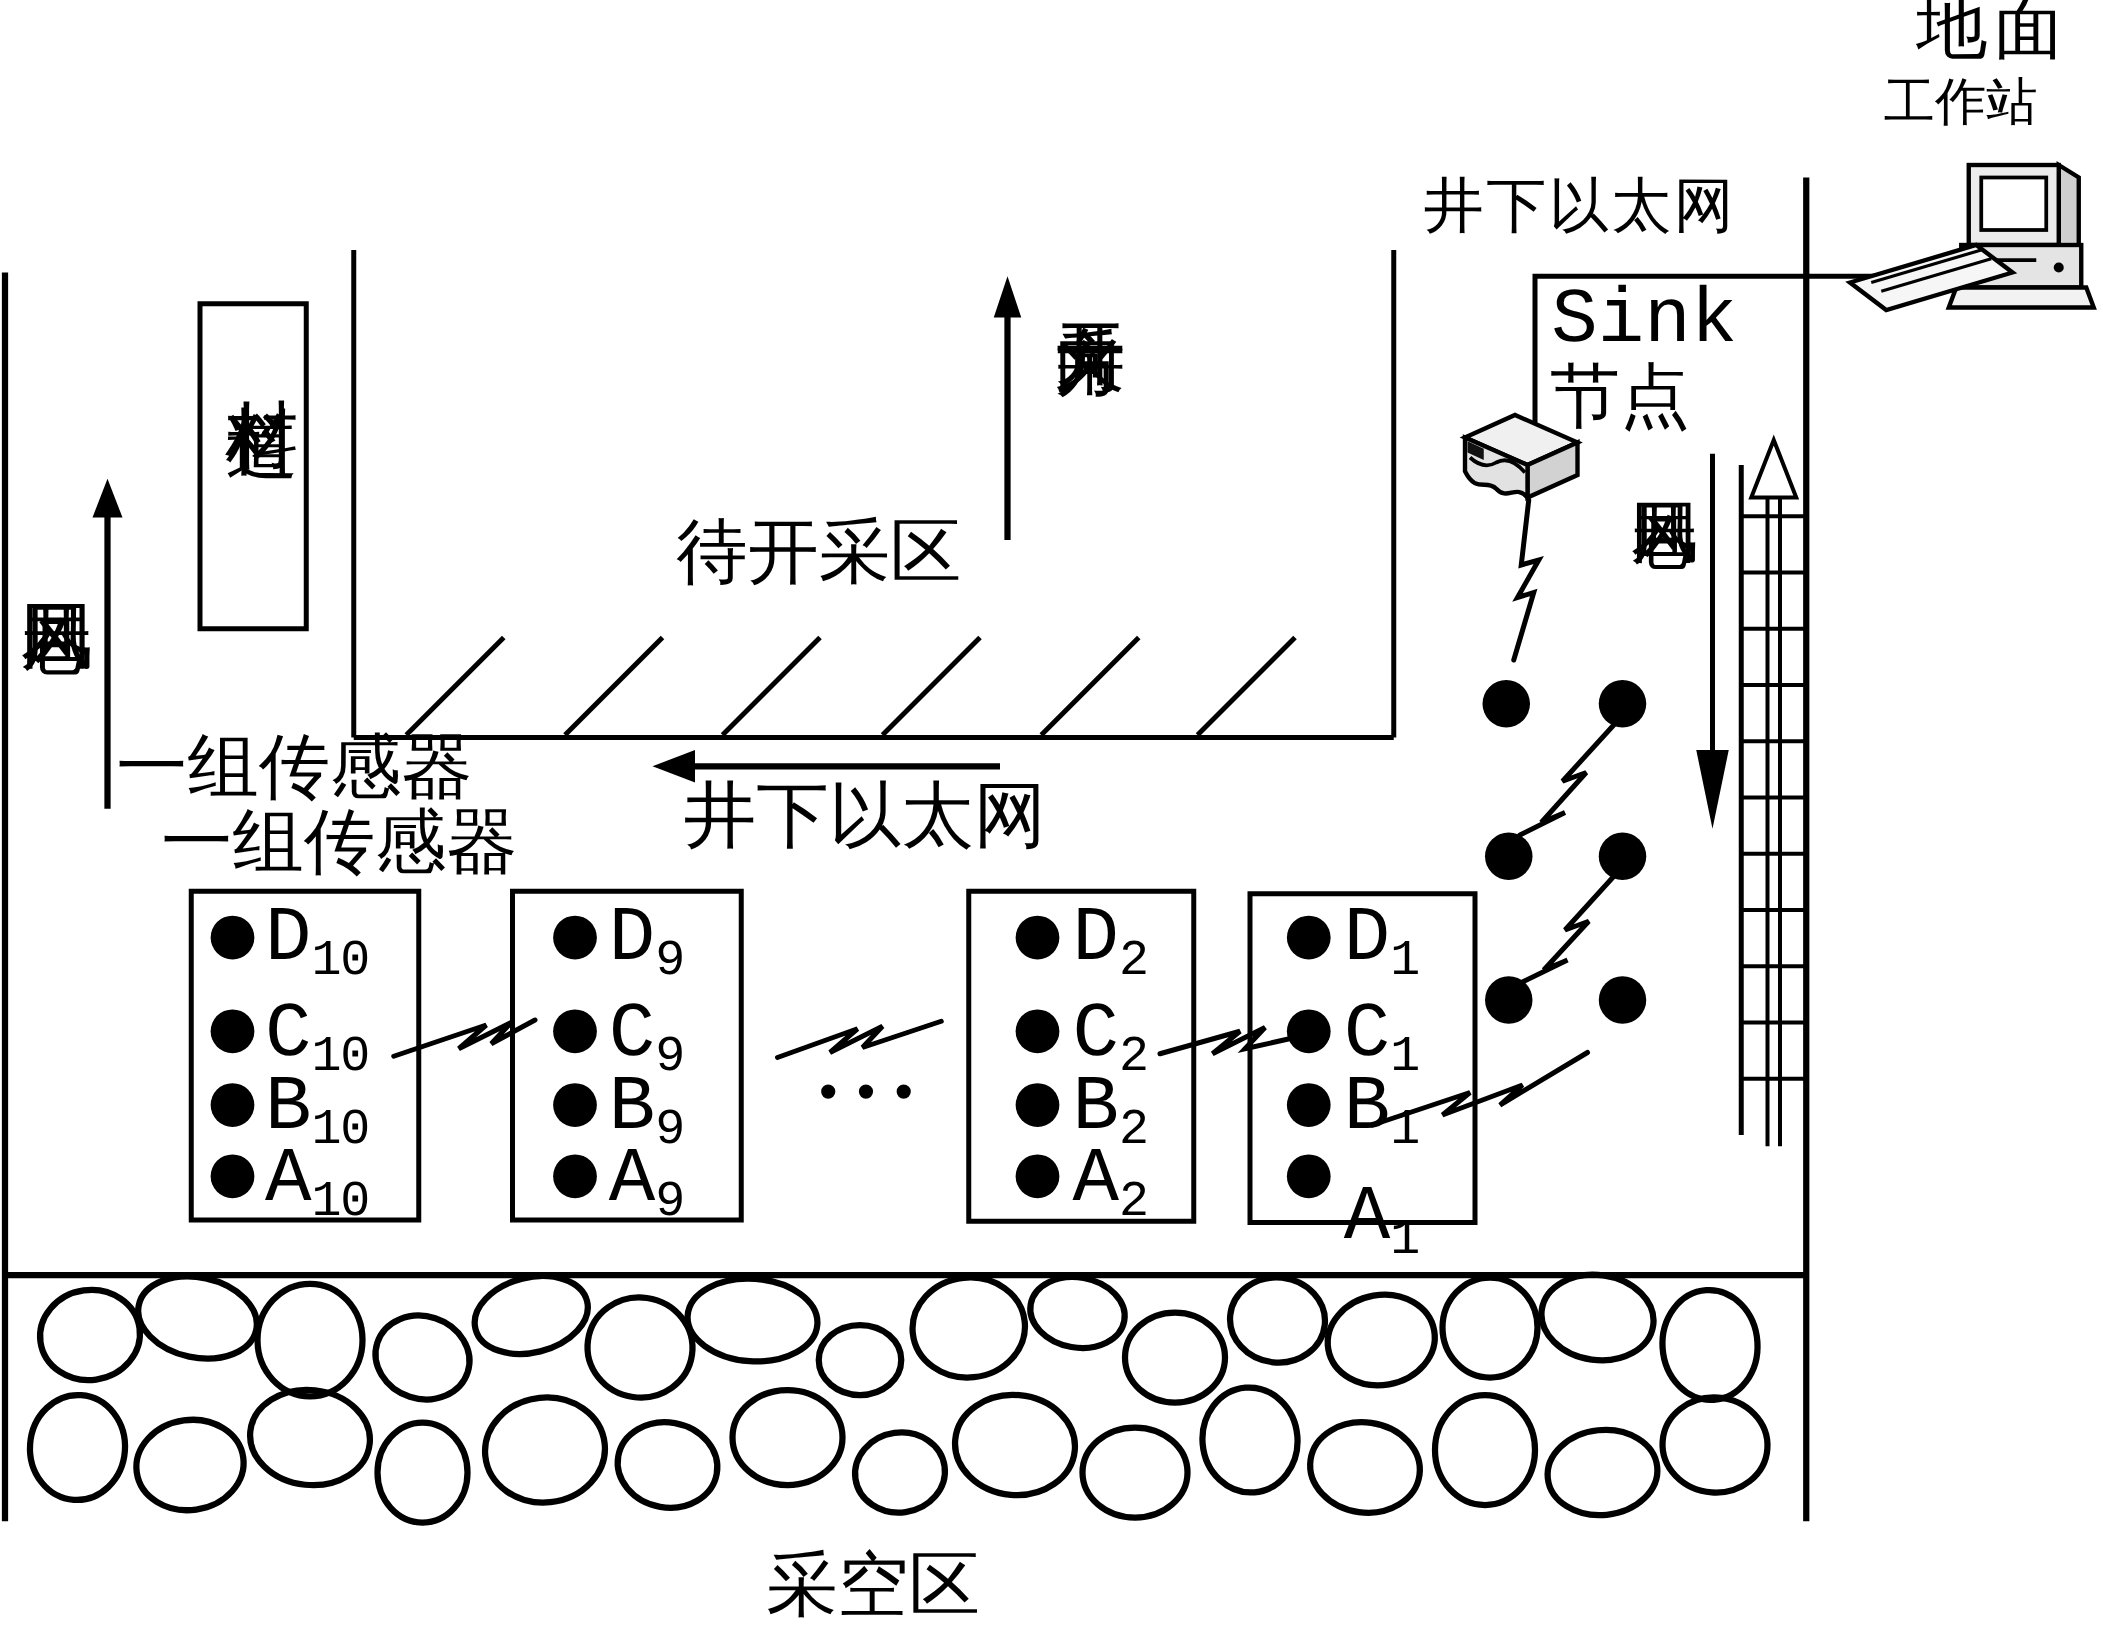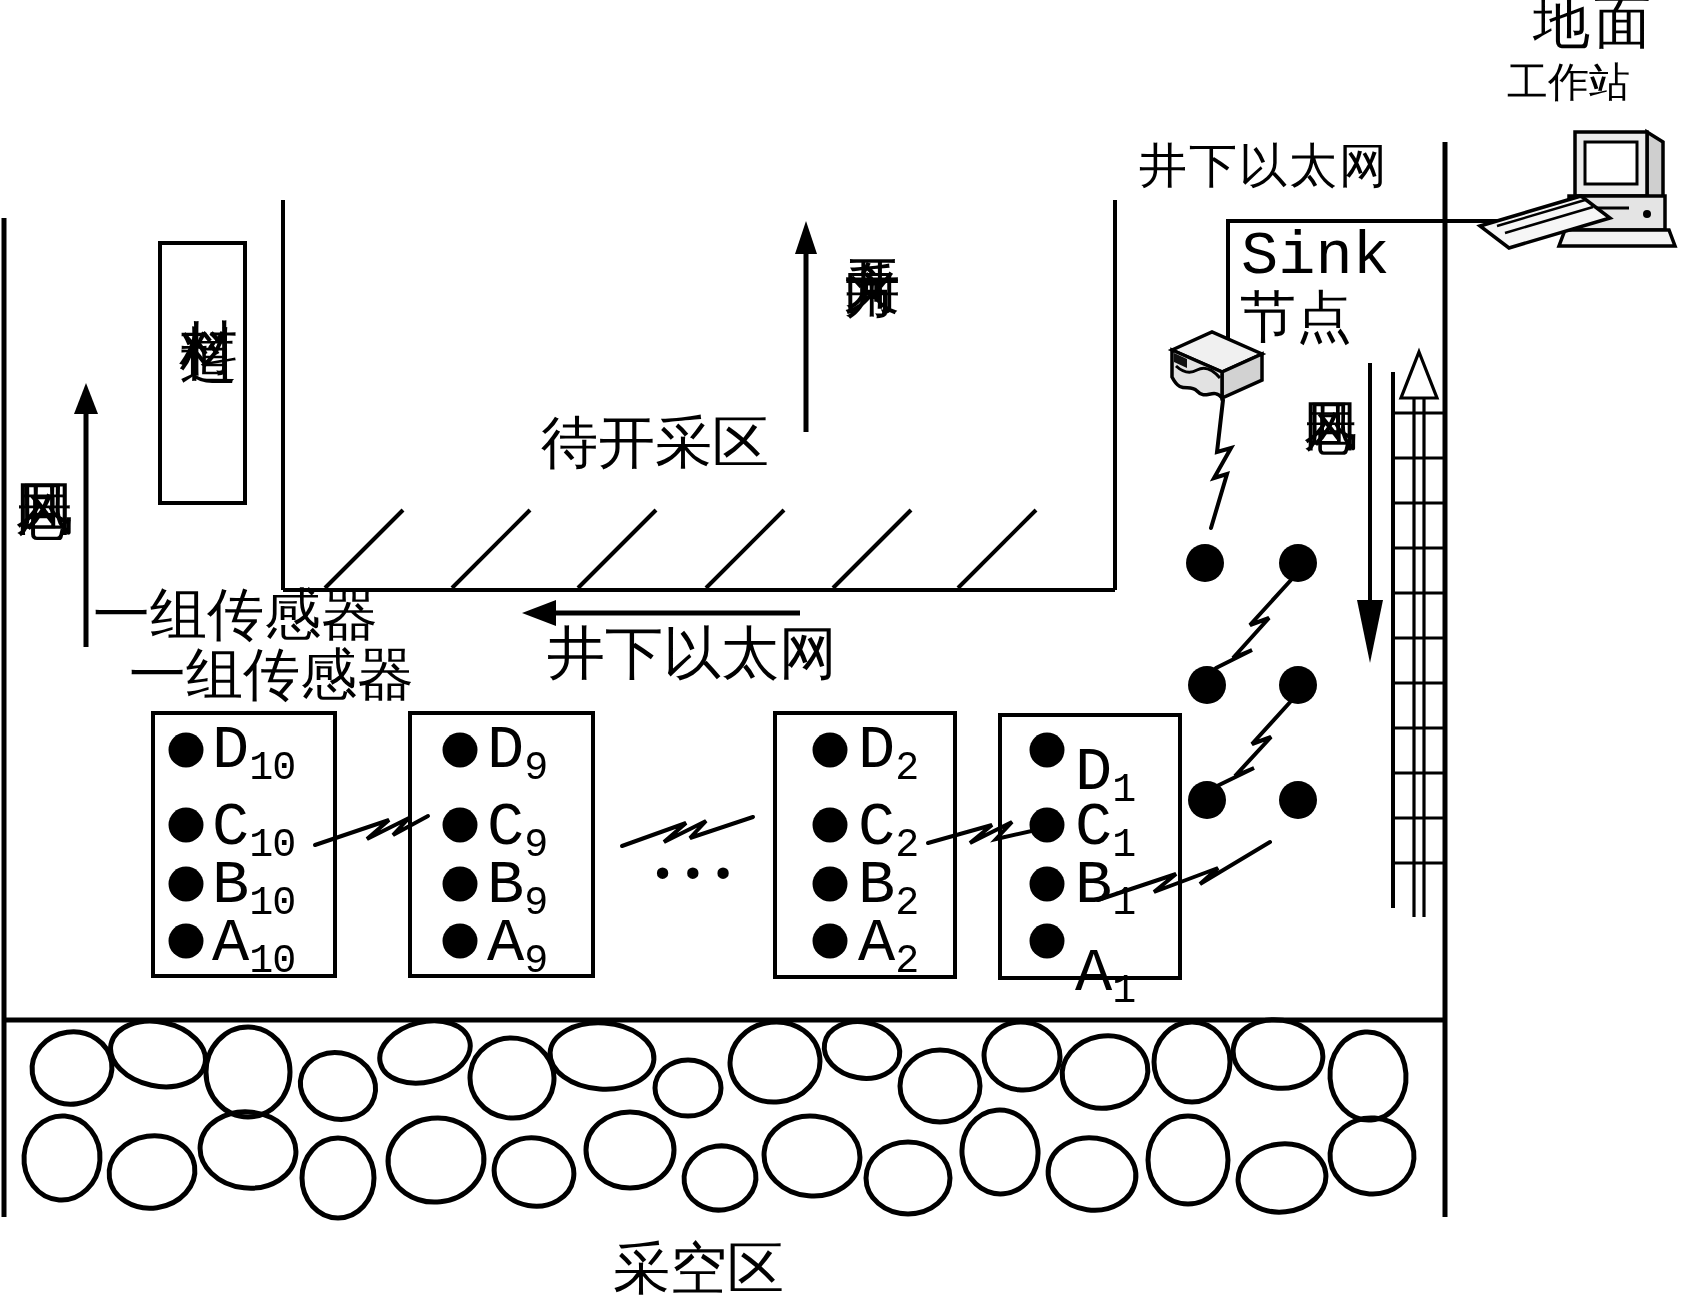--- a/index.html
+++ b/index.html
@@ -226,18 +226,18 @@
   <div class="slabel" style="left:487px;top:720px;"><span>D</span><sub>9</sub></div>
   <div class="slabel" style="left:487px;top:797px;"><span>C</span><sub>9</sub></div>
   <div class="slabel" style="left:487px;top:855px;"><span>B</span><sub>9</sub></div>
   <div class="slabel" style="left:487px;top:913px;"><span>A</span><sub>9</sub></div>
 
   <div class="slabel" style="left:858px;top:720px;"><span>D</span><sub>2</sub></div>
   <div class="slabel" style="left:858px;top:797px;"><span>C</span><sub>2</sub></div>
   <div class="slabel" style="left:858px;top:855px;"><span>B</span><sub>2</sub></div>
   <div class="slabel" style="left:858px;top:913px;"><span>A</span><sub>2</sub></div>
 
-  <div class="slabel" style="left:1075px;top:720px;margin-top:22px;"><span>D</span><sub>1</sub></div>
+  <div class="slabel" style="left:1075px;top:720px;"><span>D</span><sub>1</sub></div>
   <div class="slabel" style="left:1075px;top:797px;"><span>C</span><sub>1</sub></div>
   <div class="slabel" style="left:1075px;top:855px;"><span>B</span><sub>1</sub></div>
   <div class="slabel" style="left:1075px;top:907px;margin-top:36px;"><span>A</span><sub>1</sub></div>
 
 </div>
 
 </body></html>

